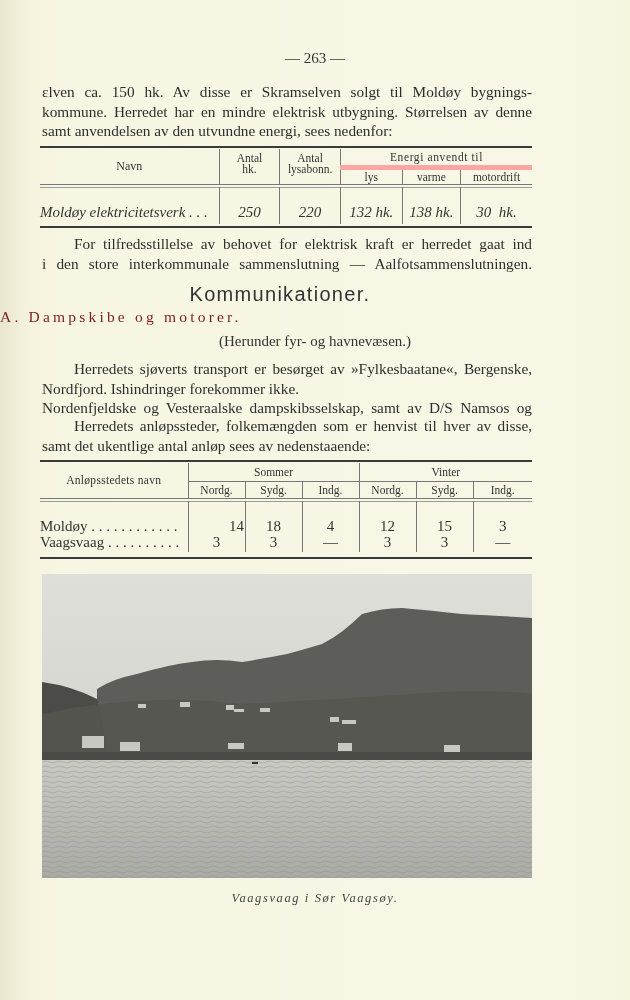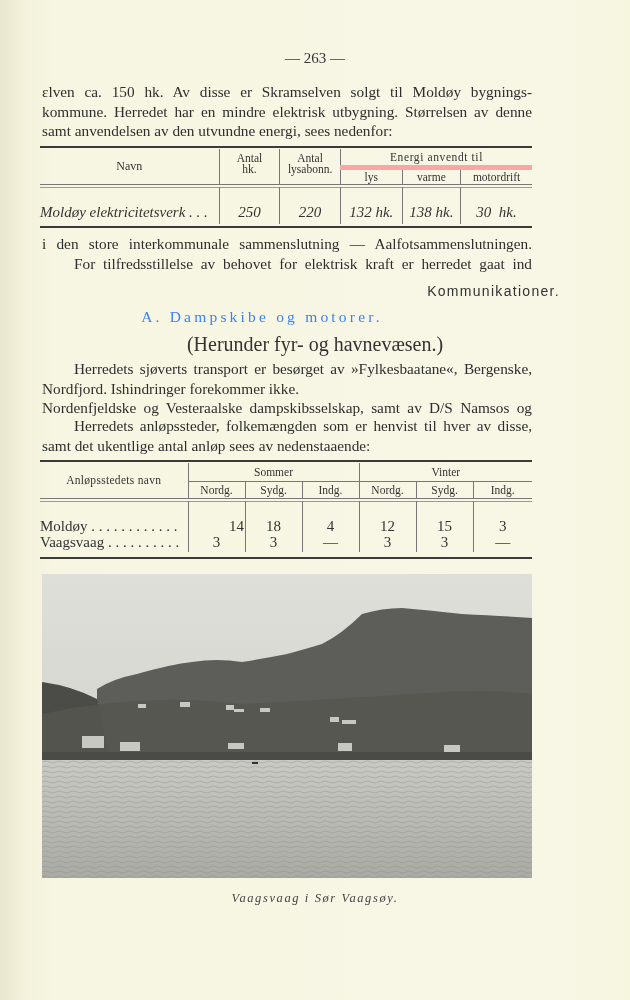--- a/index.html
+++ b/index.html
@@ -27,30 +27,30 @@
   .p3 { top: 343px; }
   .p4 { top: 400px; }
   .rule-top { position: absolute; left: 40px; width: 492px; height: 2px; background: #3a3a3a; }
 
   table.t { border-collapse: collapse; position: absolute; color: #333; }
   table.t th { font-weight: normal; text-align: center; padding: 0; }
   table.t td { padding: 0; }
   .vl { border-left: 1px solid #777; }
 
   .heading-main {
-    position: absolute; top: 267px; left: 0; width: 560px; text-align: right;
-    font-family: "Liberation Sans", "DejaVu Sans", sans-serif; font-size: 14px; letter-spacing: 1.3px; color: #333;
+    position: absolute; top: 267px; left: 0; width: 560px; text-align: center;
+    font-family: "Liberation Sans", "DejaVu Sans", sans-serif; font-size: 20px; letter-spacing: 1.3px; color: #333;
   }
   .heading-sub {
-    position: absolute; top: 292px; left: 0; width: 524px; text-align: center;
-    font-size: 15.5px; letter-spacing: 3.2px; color: #3b82f6;
+    position: absolute; top: 292px; left: 0; width: 524px; 
+    font-size: 15.5px; letter-spacing: 3.2px; color: #7f1d1d;
   }
   .heading-note {
     position: absolute; top: 317px; left: 0; width: 630px; text-align: center;
-    font-size: 20px; color: #333;
+    font-size: 15px; color: #333;
   }
 
   .photo {
     position: absolute; left: 42px; top: 558px; width: 490px; height: 304px;
     background: #dcdcd6; overflow: hidden;
   }
   .caption {
     position: absolute; top: 875px; left: 0; width: 630px; text-align: center;
     font-style: italic; font-size: 12.5px; letter-spacing: 1.6px; color: #444; font-family: Liberation Serif, serif;
   }
@@ -105,22 +105,22 @@
       <td class="vl" style="text-align:center; vertical-align:bottom; padding-bottom:3px;">220</td>
       <td class="vl" style="text-align:center; vertical-align:bottom; padding-bottom:3px;">132 hk.</td>
       <td class="vl" style="text-align:center; vertical-align:bottom; padding-bottom:3px;">138 hk.</td>
       <td class="vl" style="text-align:center; vertical-align:bottom; padding-bottom:3px; white-space:pre;">30  hk.</td>
     </tr>
   </tbody>
     </table>
   <div class="rule-top" style="top:210px;"></div>
 
   <div class="para p2">
+    <span class="line indent">For tilfredsstillelse av behovet for elektrisk kraft er herredet gaat ind</span>
     <span class="line">i den store interkommunale sammenslutning — Aalfotsammenslutningen.</span>
-    <span class="line indent">For tilfredsstillelse av behovet for elektrisk kraft er herredet gaat ind</span>
   </div>
 
   <div class="heading-main">Kommunikationer.</div>
   <div class="heading-sub">A.  Dampskibe og motorer.</div>
   <div class="heading-note">(Herunder fyr- og havnevæsen.)</div>
 
   <div class="para p3">
     <span class="line indent">Herredets sjøverts transport er besørget av »Fylkesbaatane«, Bergenske,</span>
     <span class="line last">Nordfjord. Ishindringer forekommer ikke.</span>
     <span class="line">Nordenfjeldske og Vesteraalske dampskibsselskap, samt av D/S Namsos og</span>

